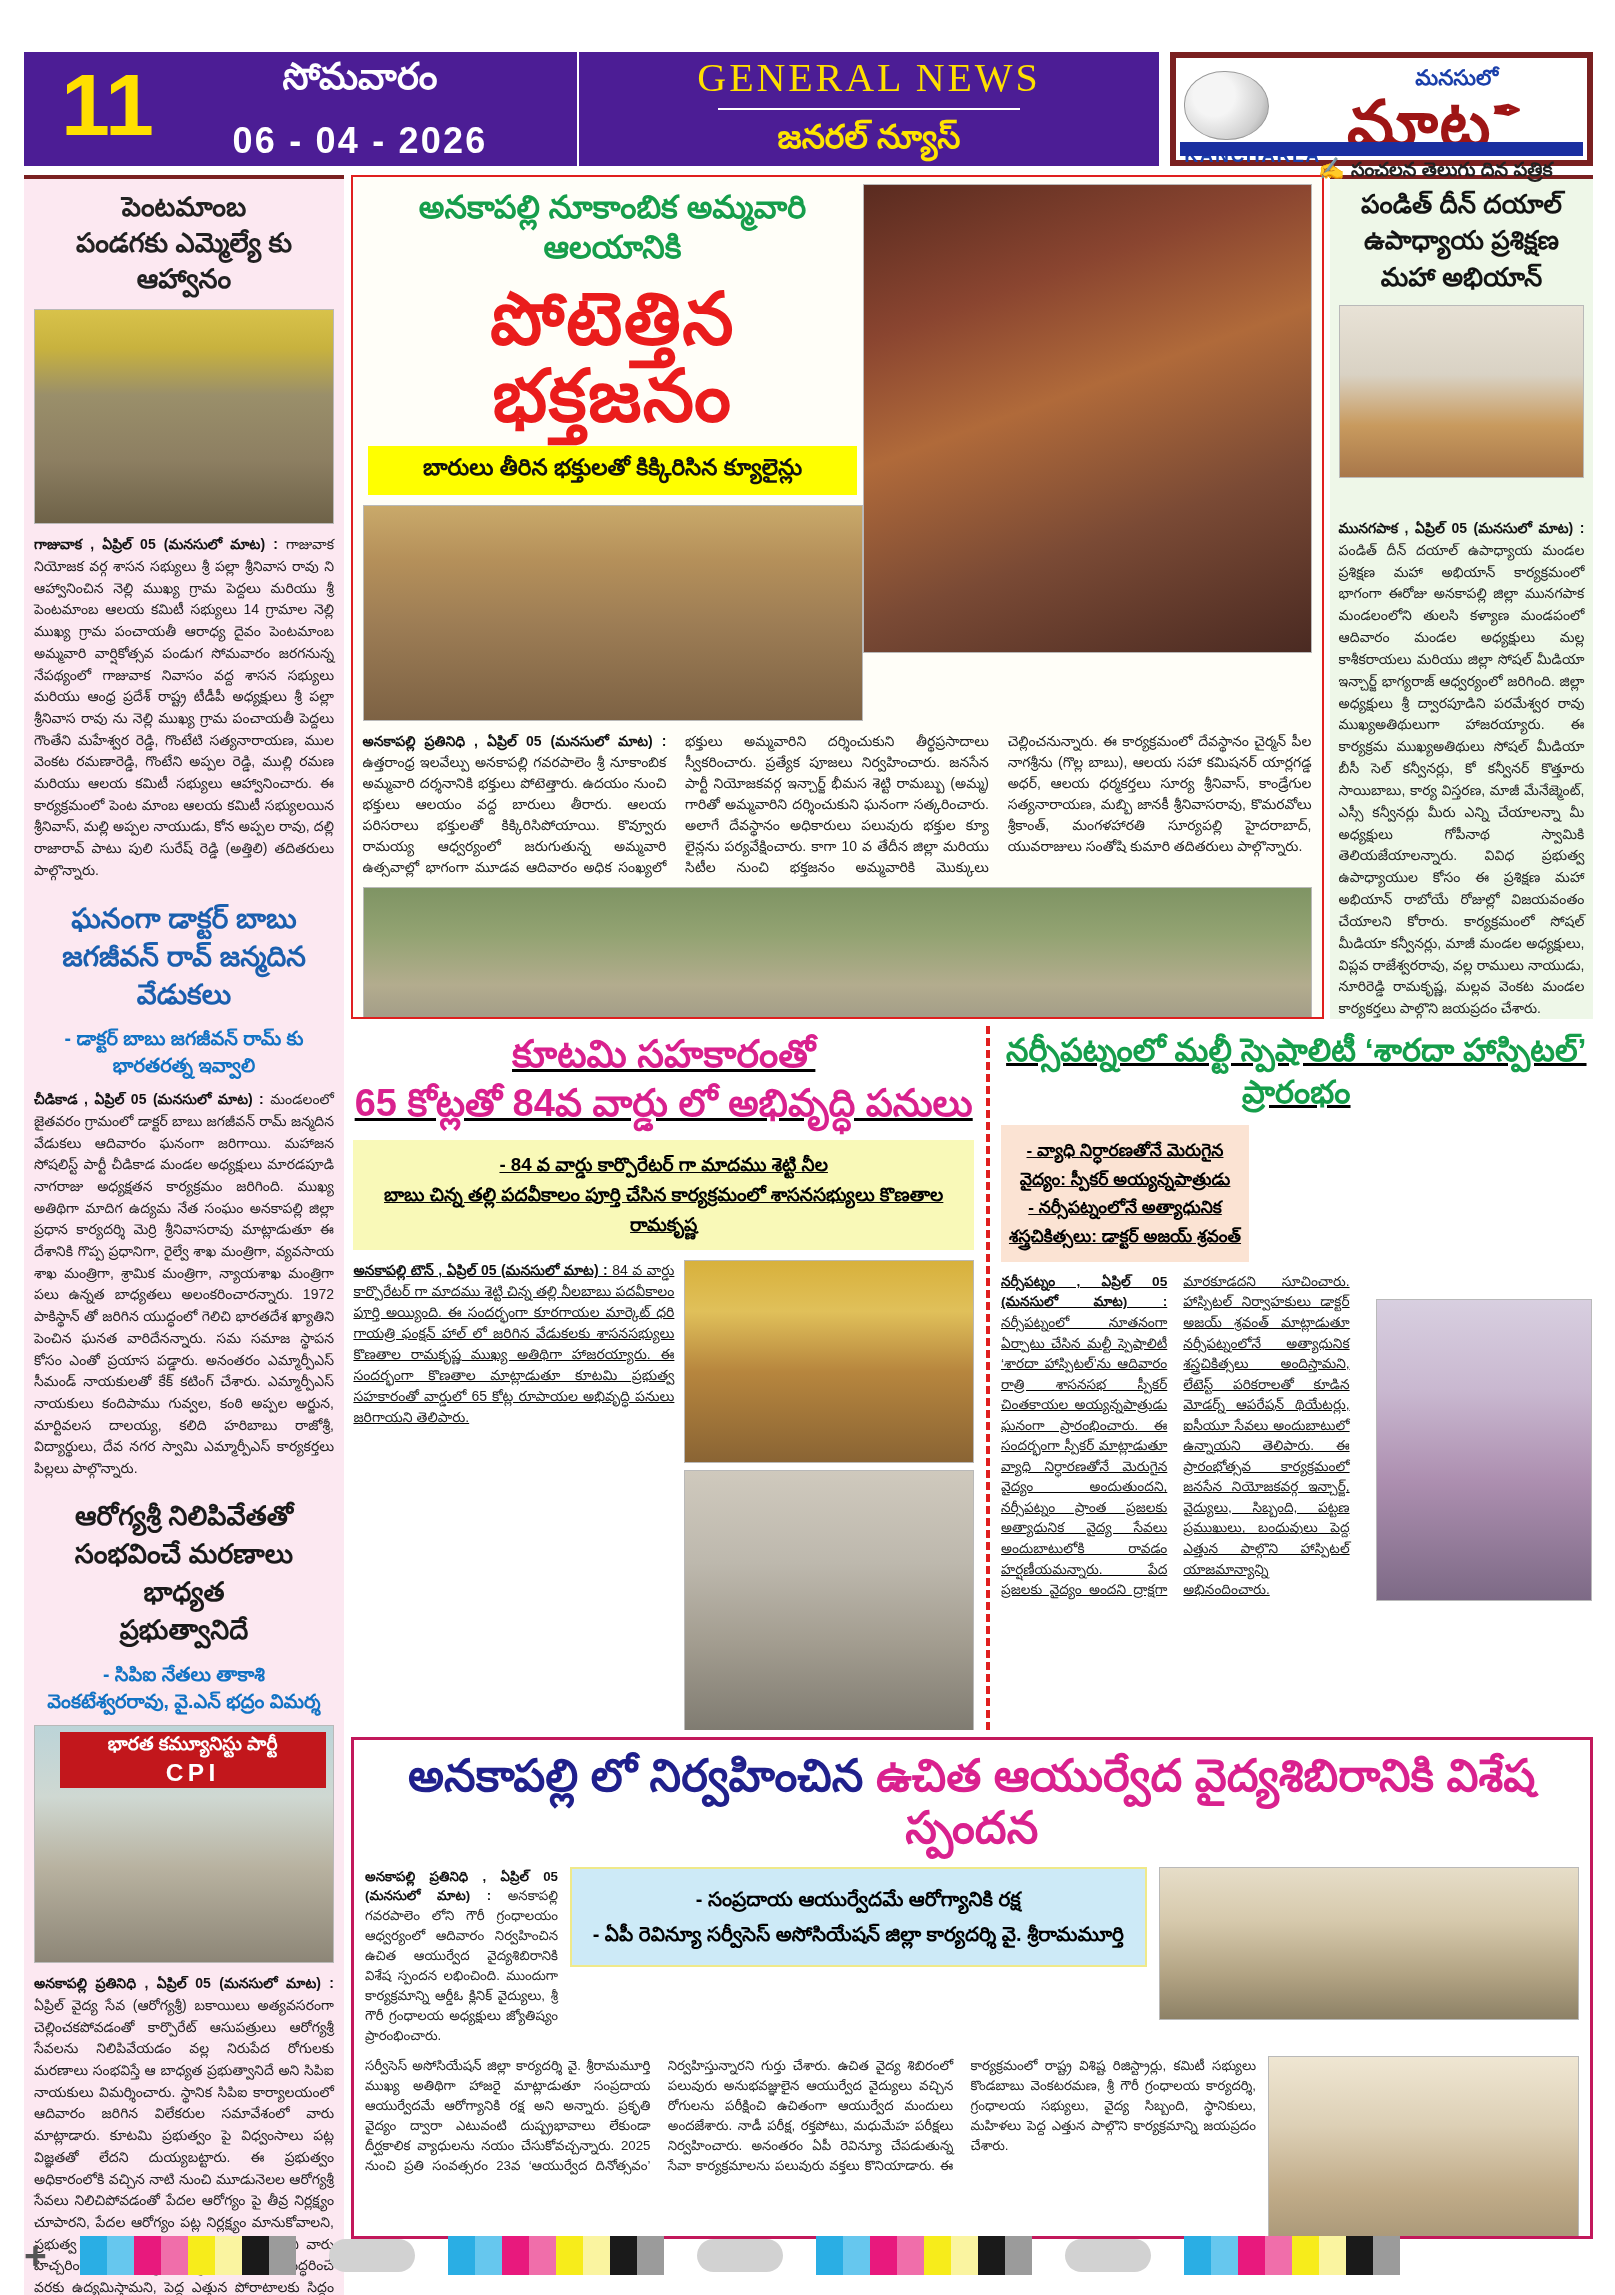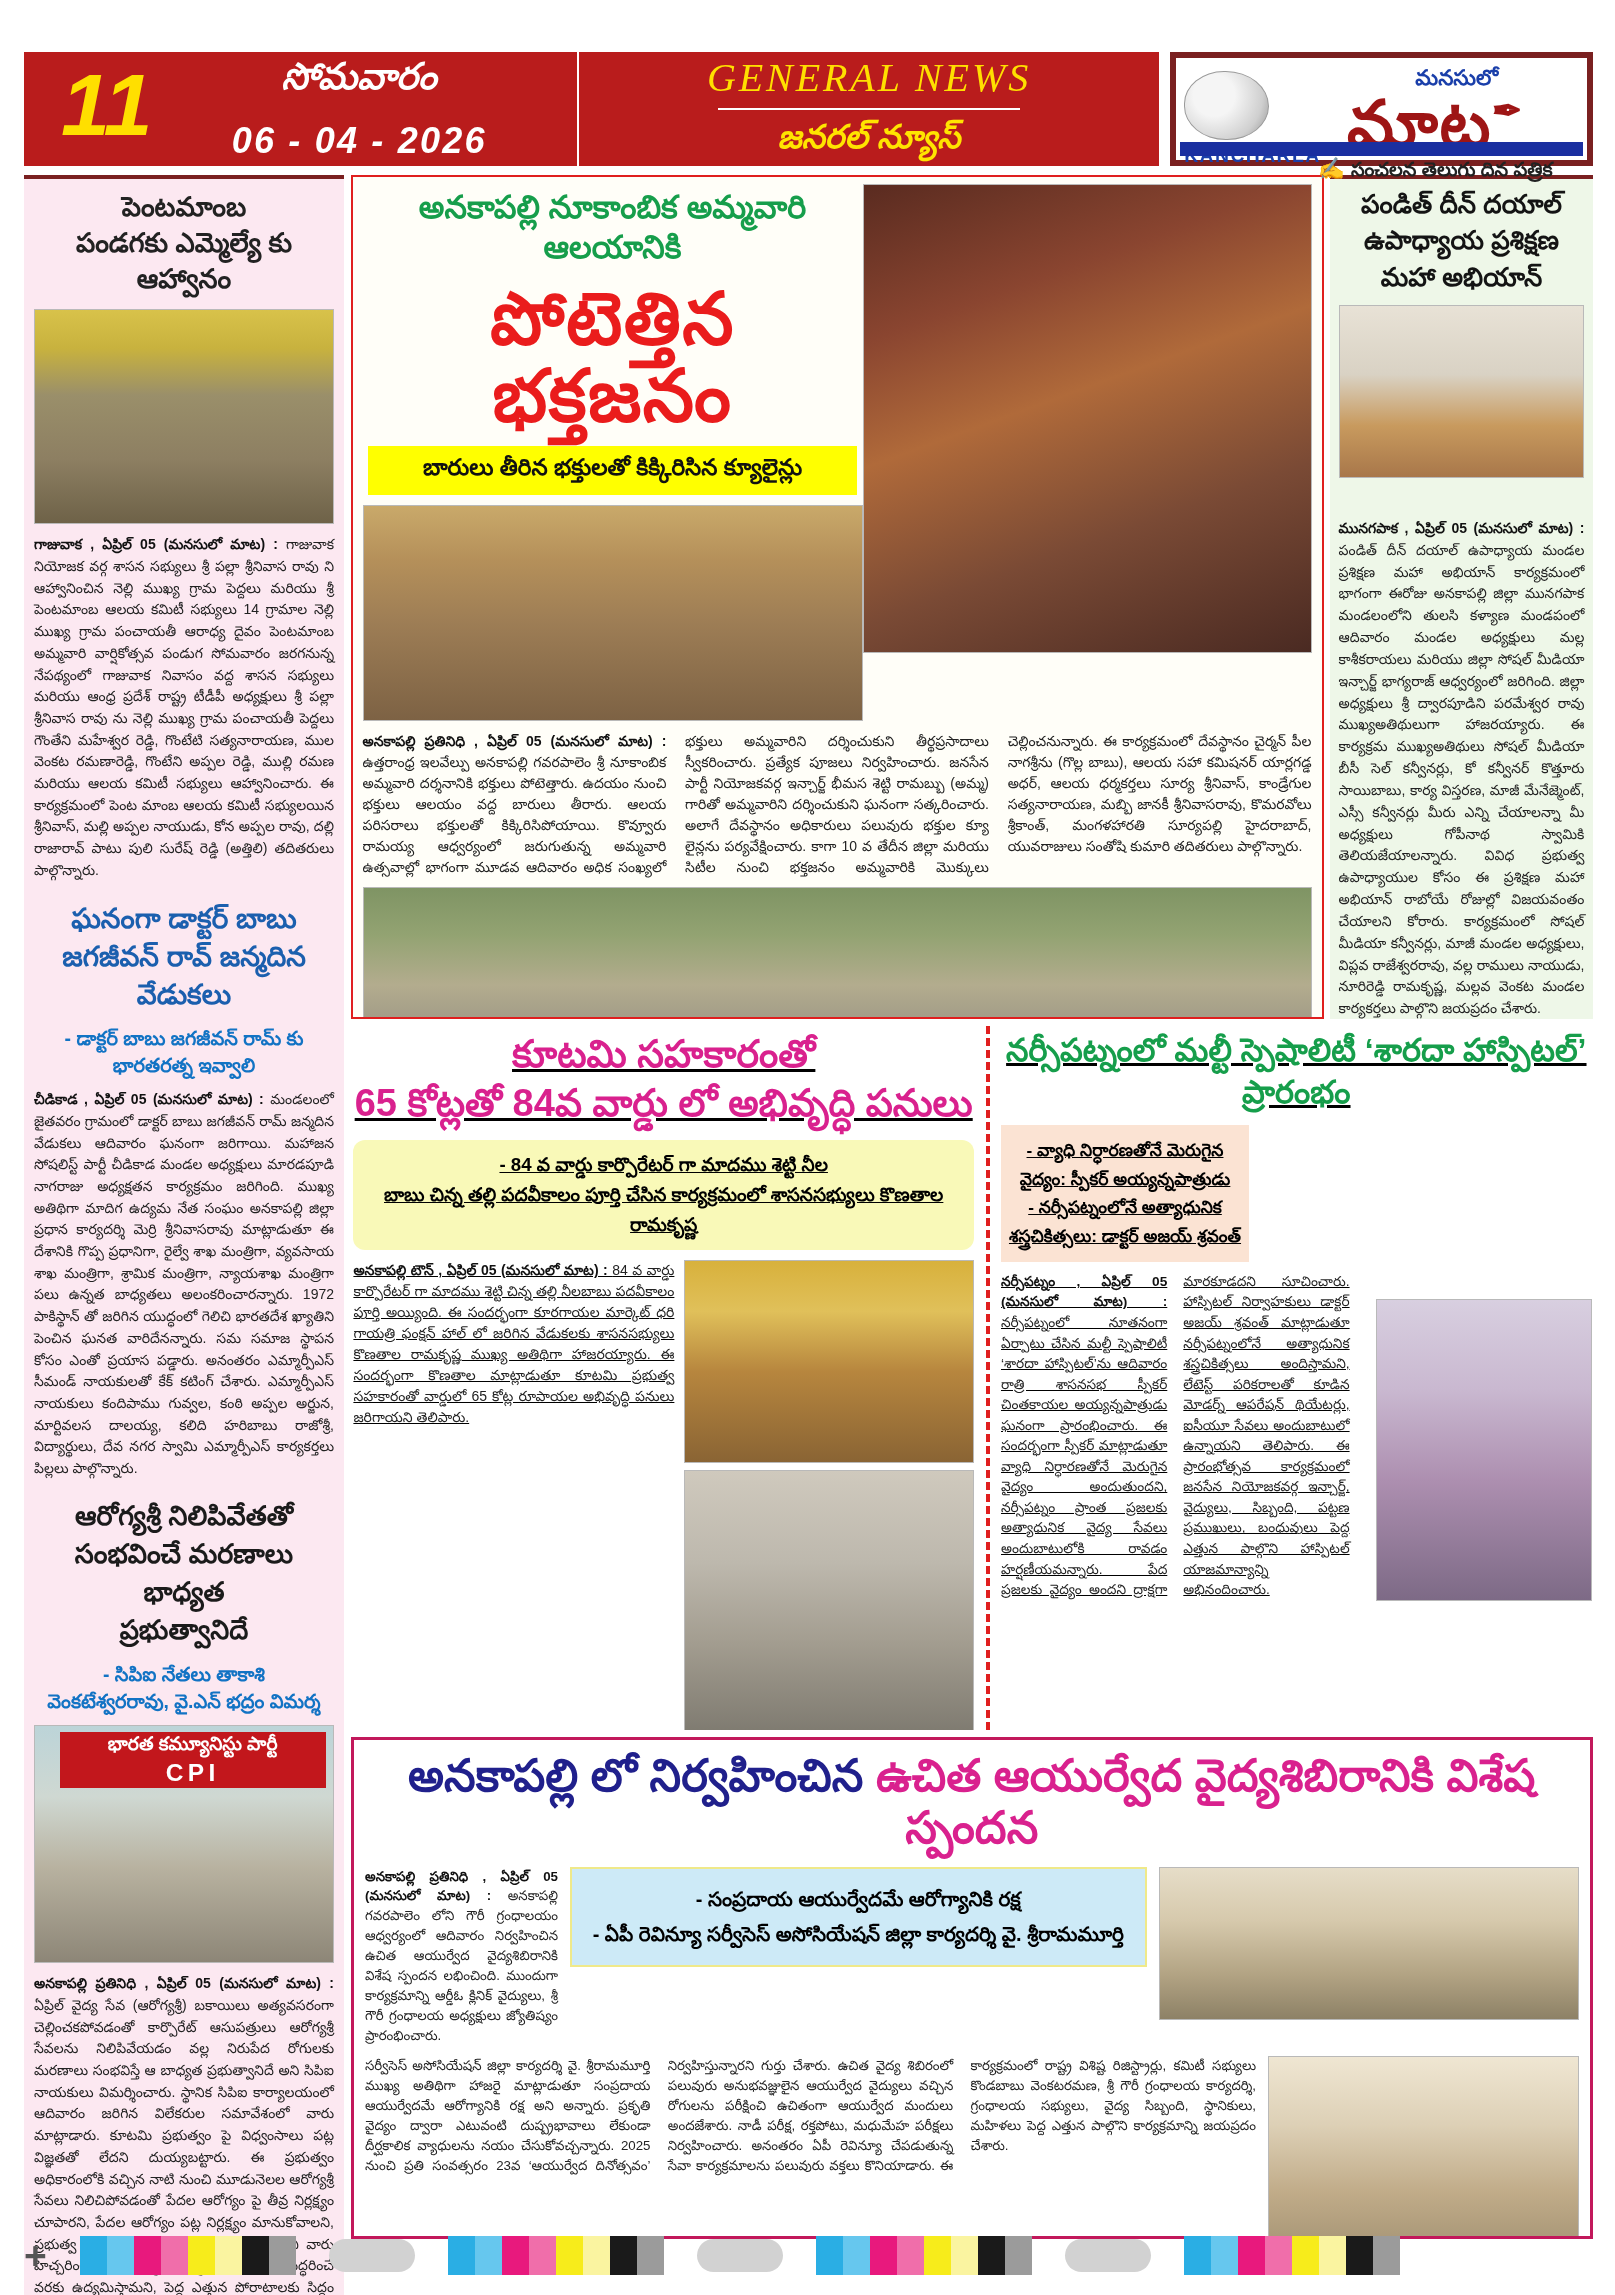--- a/index.html
+++ b/index.html
@@ -2,21 +2,21 @@
 <html style="font-size:11.5px"><head>
 <meta charset="utf-8">
 <style>
   * { margin:0; padding:0; box-sizing:border-box; }
   html,body { width:1616px; background:#ffffff; font-family:"Liberation Sans", sans-serif; }
   body { height:2295px; position:relative; overflow:hidden; }
   .page { position:absolute; left:24px; top:52px; width:1569px; }
 
   
   .masthead { display:flex; height:114px; }
-  .mast-bar { background:#b91c1c; display:flex;font-style:italic; }
+  .mast-bar { background:#4c1d95; display:flex; }
   .mast-left { width:553px; display:flex; align-items:center; }
   .page-num { font-size:88px; font-weight:bold; color:#ffdf00; padding:0 32px 7.2px 37px; line-height:1; }
   .day-date { flex:1; text-align:center; color:#fff; padding-right:43px; }
   .day { font-size:37px; font-weight:bold; }
   .date { font-size:36px; font-weight:bold; margin-top:13px; letter-spacing:2.2px; }
   .mast-center { width:584px; border-left:2.2px solid #fff; border-right:2.2px solid #fff;
       display:flex; flex-direction:column; align-items:center; justify-content:center; }
   .section-en { font-family:"Liberation Serif", serif; font-size:40px; color:#ffdf00; letter-spacing:2.9px; }
   .section-rule { width:302px; height:2.2px; background:#ffffff; margin:7.2px 0 8.6px; }
   .section-te { font-size:33px; font-weight:bold; color:#ffe400; }
@@ -87,21 +87,21 @@
 
   
   .g-hl { font-size:26px; color:#141414; line-height:1.4; }
   .g-photo { height:173px; margin:10px 0;
       background:linear-gradient(180deg,#e8e2d6 0%,#d9d2c4 40%,#c89a5e 70%,#a8774a 100%); }
   .g-body { font-size:14px; line-height:1.56;margin-top:40px; }
 
   
   .hl-magenta { font-size:38px; color:#d9218e; line-height:1.3; }
   .ward-sub { background:#f9f9b8; font-weight:bold; font-size:18.7px; line-height:1.6; text-align:center;
-      padding:10px 7.2px; margin:11.5px 0 10px; white-space:pre-line;border-radius:12px; }
+      padding:10px 7.2px; margin:11.5px 0 10px; white-space:pre-line; }
   .ward-flex { display:flex; gap:10px; }
   .ward-textcol { width:321px; font-size:14px; line-height:1.5; }
   .ward-photos { flex:1; }
   .photo-stage { height:203px;
       background:linear-gradient(180deg,#d8b13c 0%,#e0c05a 25%,#b7863e 55%,#8a6434 100%); }
   .photo-hall { height:265px; margin-top:7.2px;
       background:linear-gradient(180deg,#cfc9bd 0%,#bdb8ad 35%,#a39d90 65%,#7e7a70 100%); }
 
   
   .hl-green2 { font-size:32px; color:#169e4b; line-height:1.3; }

